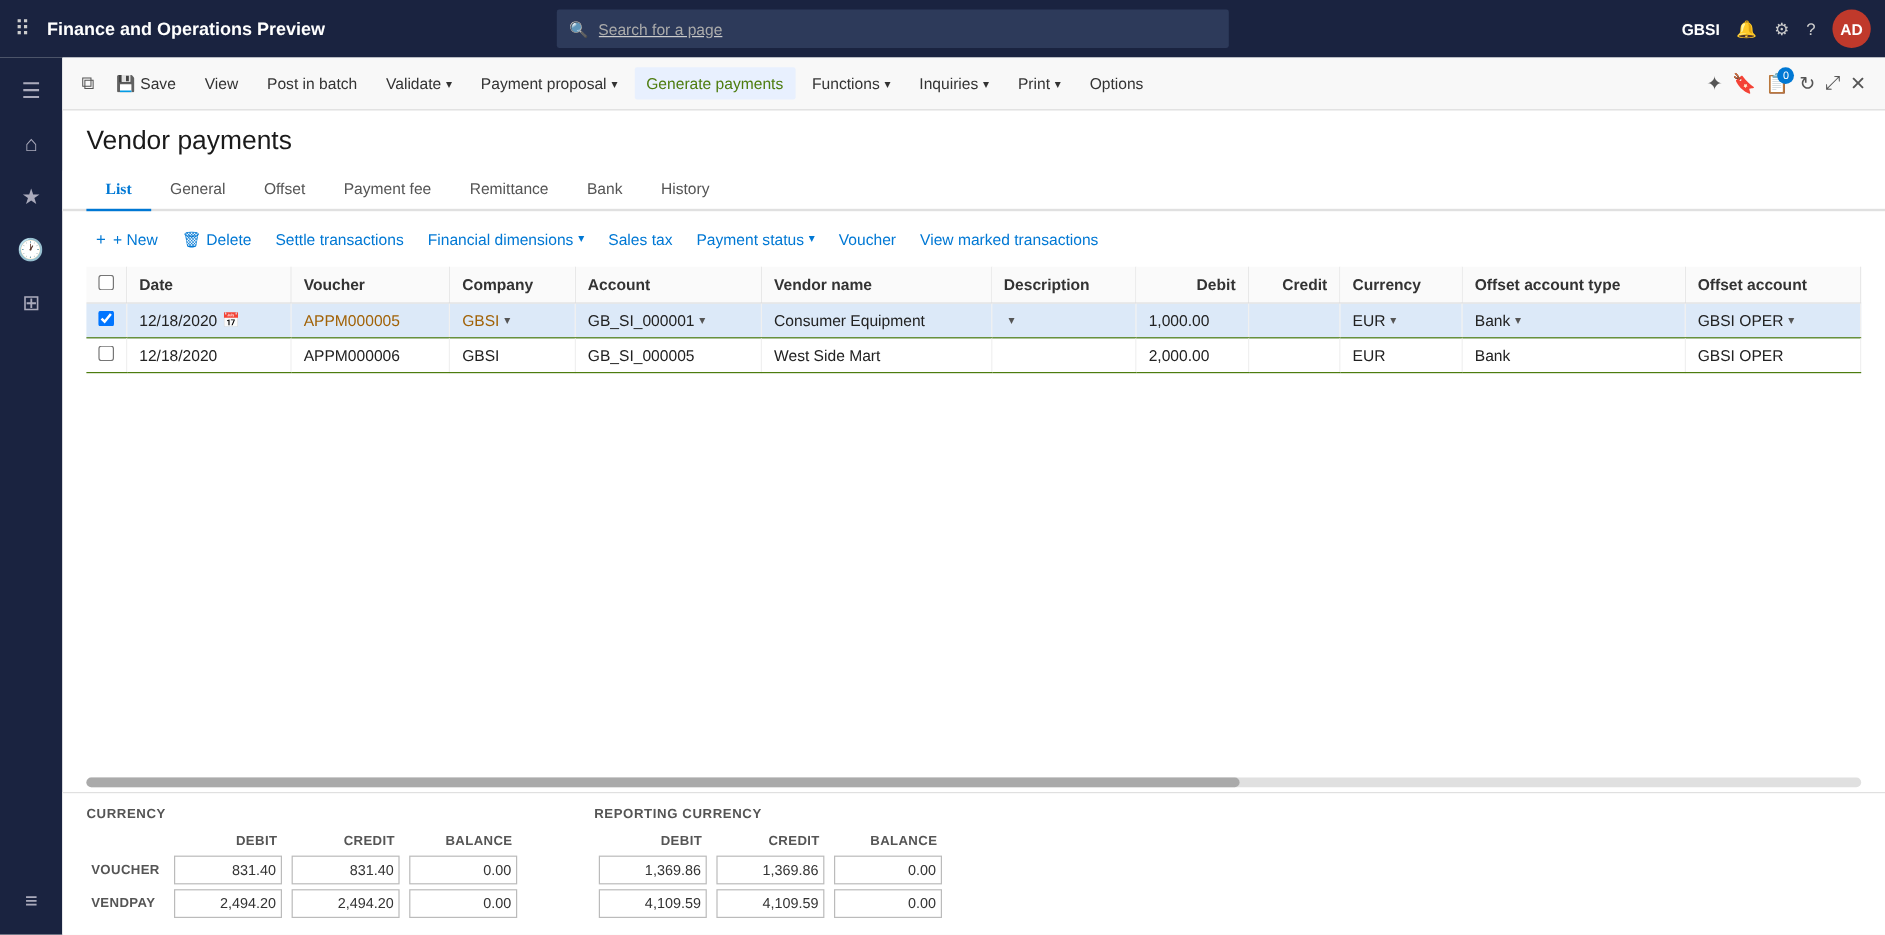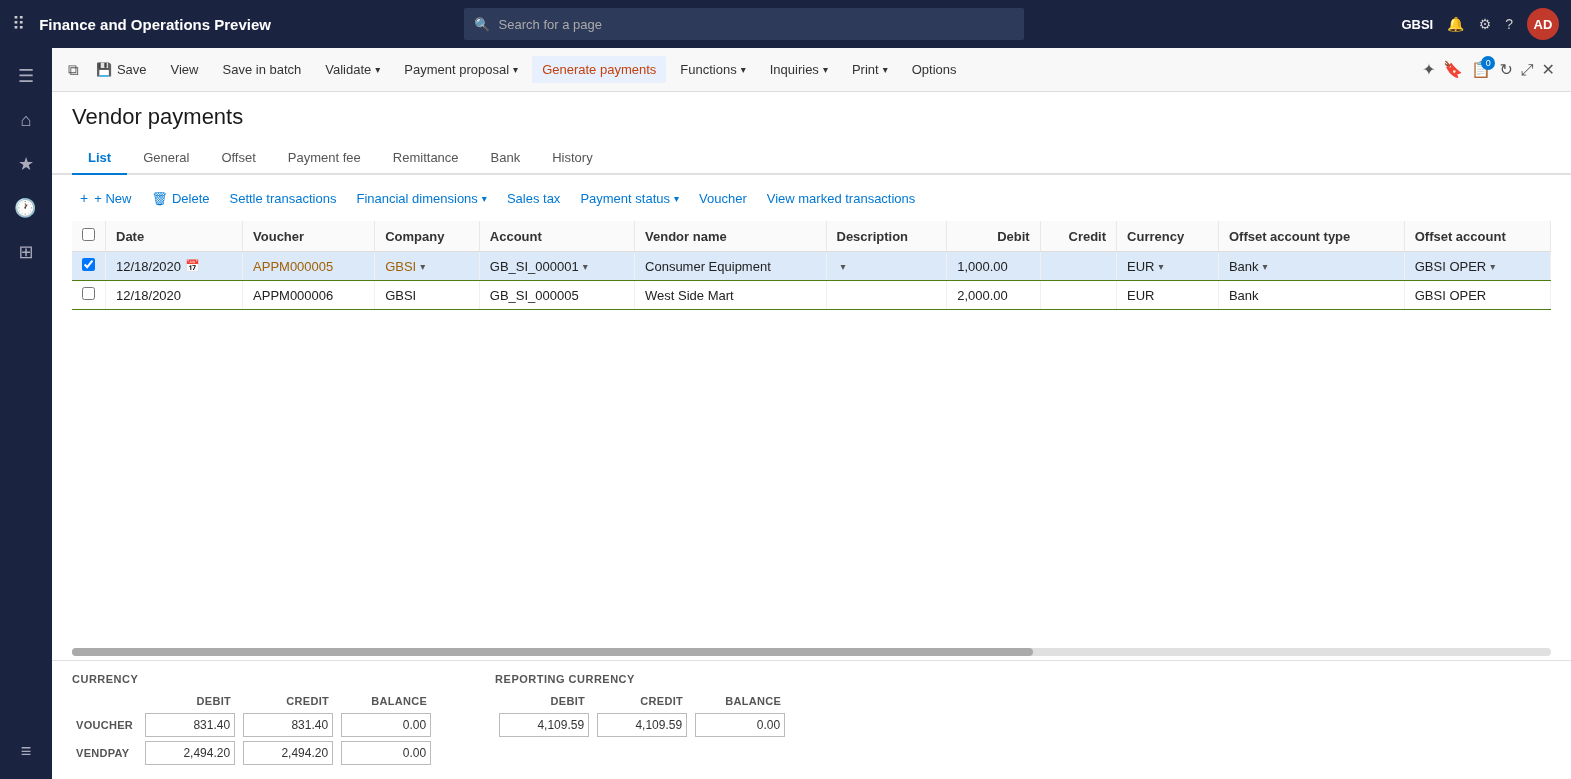--- a/index.html
+++ b/index.html
@@ -29,20 +29,21 @@
       padding: 0 10px;
       height: 32px;
     }
     .search-bar input {
       background: transparent;
       border: none;
       outline: none;
       color: #ccc;
       font-size: 13px;
       flex: 1;
+      text-decoration: underline;
     }
     .search-bar input::placeholder { color: #aaa; }
     .search-icon { color: #aaa; margin-right: 8px; }
     .top-bar-actions { display: flex; align-items: center; gap: 14px; margin-left: auto; }
     .top-bar-actions span { color: #ccc; font-size: 14px; cursor: pointer; }
     .top-bar-actions .user-avatar {
       width: 32px; height: 32px; border-radius: 50%;
       background: #c0392b; color: white;
       display: flex; align-items: center; justify-content: center;
       font-weight: 700; font-size: 13px;
@@ -138,20 +139,21 @@
       color: #555;
       cursor: pointer;
       border-bottom: 2px solid transparent;
       margin-bottom: -2px;
       white-space: nowrap;
     }
     .tab-item.active {
       color: #0078d4;
       border-bottom: 2px solid #0078d4;
       font-weight: 600;
+      font-family: Liberation Serif, serif;
     }
 
     
     .action-bar {
       display: flex;
       align-items: center;
       padding: 10px 20px;
       gap: 4px;
       flex-shrink: 0;
     }
@@ -318,31 +320,31 @@
       <span style="color:#555; font-size:15px; margin-right:4px;">⧉</span>
 
       <button class="toolbar-btn">
         <span class="btn-icon">💾</span>
         <span>Save</span>
       </button>
       <button class="toolbar-btn">
         <span>View</span>
       </button>
       <button class="toolbar-btn">
-        <span>Save in batch</span>
+        <span>Post in batch</span>
       </button>
       <button class="toolbar-btn">
         <span>Validate</span>
         <span style="font-size:10px">▾</span>
       </button>
       <button class="toolbar-btn">
         <span>Payment proposal</span>
         <span style="font-size:10px">▾</span>
       </button>
-      <button class="toolbar-btn highlighted" style="background:#e8f0fe; color:#c2410c; font-weight:500;">
+      <button class="toolbar-btn highlighted" style="background:#e8f0fe; color:#4d7c0f; font-weight:500;">
         <span>Generate payments</span>
       </button>
       <button class="toolbar-btn">
         <span>Functions</span>
         <span style="font-size:10px">▾</span>
       </button>
       <button class="toolbar-btn">
         <span>Inquiries</span>
         <span style="font-size:10px">▾</span>
       </button>
@@ -564,20 +566,31 @@
           <thead>
             <tr>
               <th>DEBIT</th>
               <th>CREDIT</th>
               <th>BALANCE</th>
             </tr>
           </thead>
           <tbody>
             <tr>
               <td>
+                <input class="summary-input" type="text" readonly="" value="1,369.86" style="">
+              </td>
+              <td>
+                <input class="summary-input" type="text" readonly="" value="1,369.86" style="">
+              </td>
+              <td>
+                <input class="summary-input" type="text" readonly="" value="0.00" style="">
+              </td>
+            </tr>
+            <tr>
+              <td>
                 <input class="summary-input" type="text" readonly="" value="4,109.59" style="">
               </td>
               <td>
                 <input class="summary-input" type="text" readonly="" value="4,109.59" style="">
               </td>
               <td>
                 <input class="summary-input" type="text" readonly="" value="0.00" style="">
               </td>
             </tr>
           </tbody>

